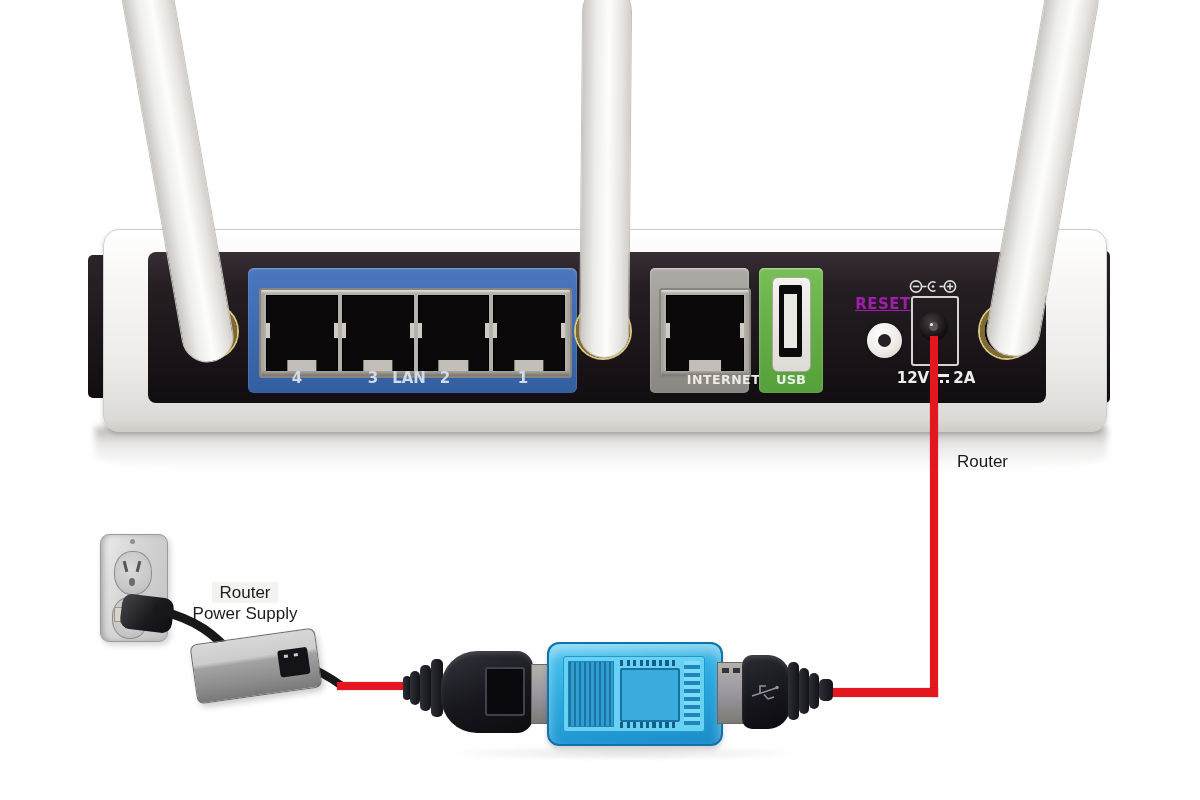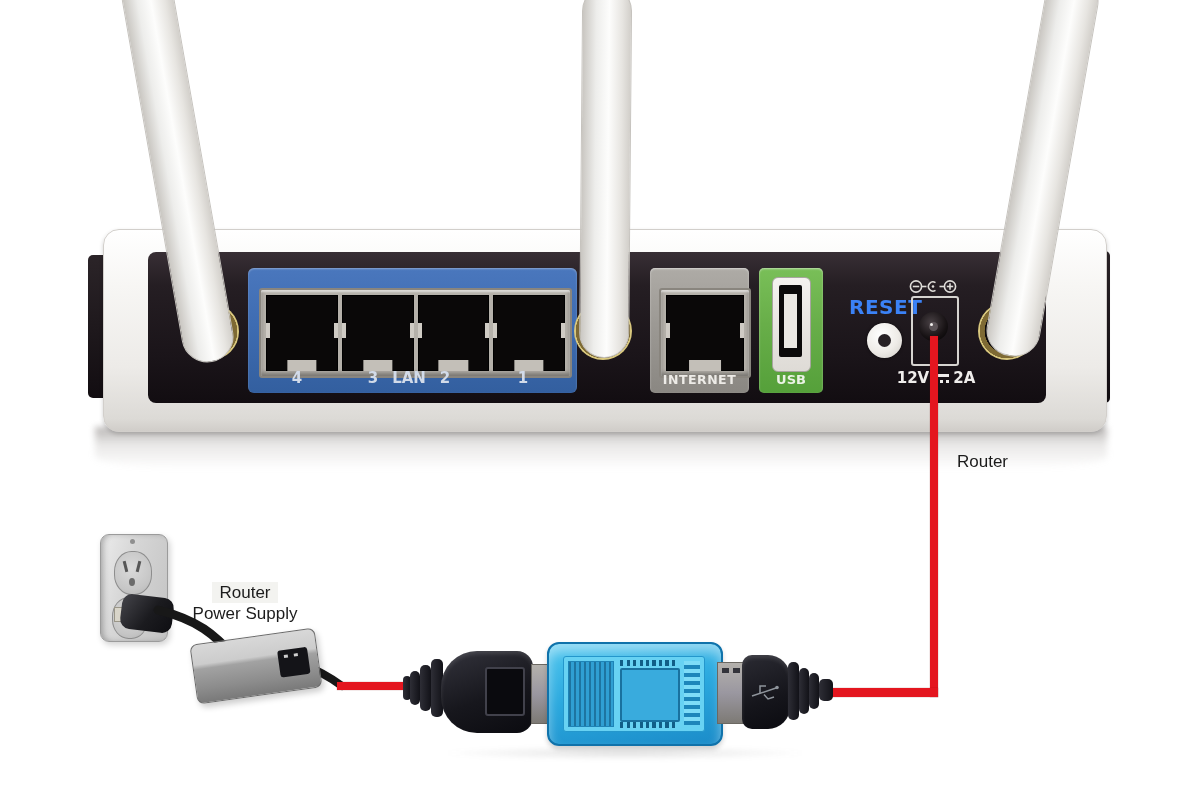--- a/index.html
+++ b/index.html
@@ -151,30 +151,30 @@
   <span class="block-label" style="left:513px;top:369px;width:20px;font-size:15px;color:#d2dbe9;">1</span>
 
   <div class="abs inet-block"></div>
   <div class="abs port-frame" style="left:659px;top:288px;width:78px;height:76px;">
     <div class="rj45">
         <span class="pin-l"></span>
         <span class="pin-r"></span>
         <span class="tab"></span>
       </div>
   </div>
-  <span class="block-label" style="left:652px;top:372px;width:95px;font-size:12.5px;letter-spacing:.5px;color:#edebe7;">INTERNET</span>
+  <span class="block-label" style="left:652px;top:372px;width:95px;font-size:12.5px;letter-spacing:.5px;color:#edebe7;padding-left:24px;">INTERNET</span>
 
   <div class="abs usb-block"></div>
   <div class="abs usb-shell">
     <div class="usb-hole"></div>
     <div class="usb-tongue"></div>
   </div>
   <span class="block-label" style="left:761px;top:372px;width:60px;font-size:13px;color:#ebf3e6;">USB</span>
 
-  <span class="block-label" style="left:849px;top:295px;width:68px;font-size:20px;letter-spacing:.5px;color:#3b82f6;">RESET</span>
+  <span class="block-label" style="left:849px;top:295px;width:68px;font-size:15px;letter-spacing:.5px;color:#a21caf;text-decoration:underline;">RESET</span>
   <div class="abs reset-btn">
       <div class="reset-hole"></div>
     </div>
 
   <svg class="abs" style="left:909px;top:278px;" width="48" height="17" viewBox="0 0 48 17">
     <g stroke="#dedcd8" stroke-width="1.6" fill="none">
       <circle cx="7" cy="8.5" r="5.6"></circle>
         <line x1="3.8" y1="8.5" x2="10.2" y2="8.5"></line>
       <line x1="12.6" y1="8.5" x2="17.5" y2="8.5"></line>
       <path d="M 26.5,4.6 A 4.6,4.6 0 1 0 26.5,12.4"></path>

